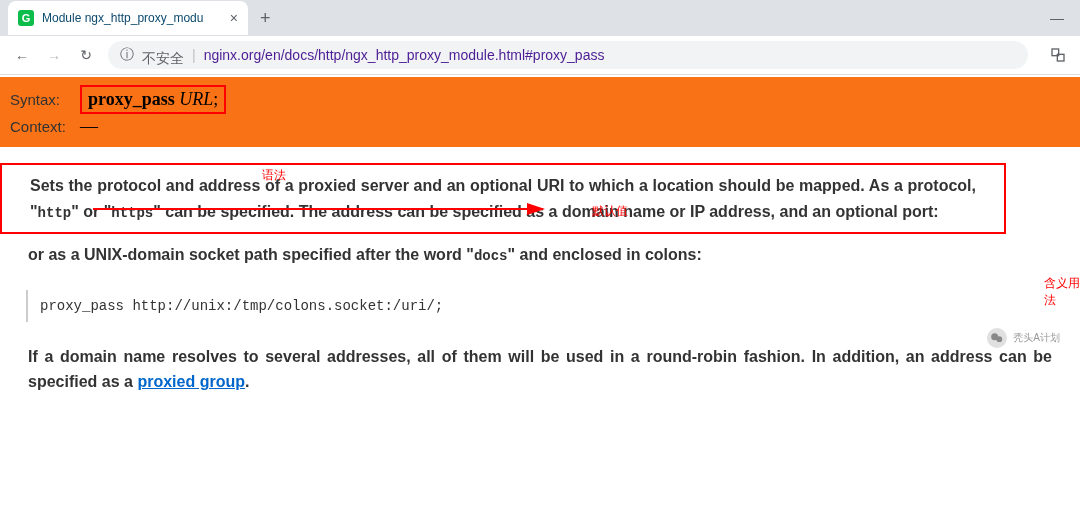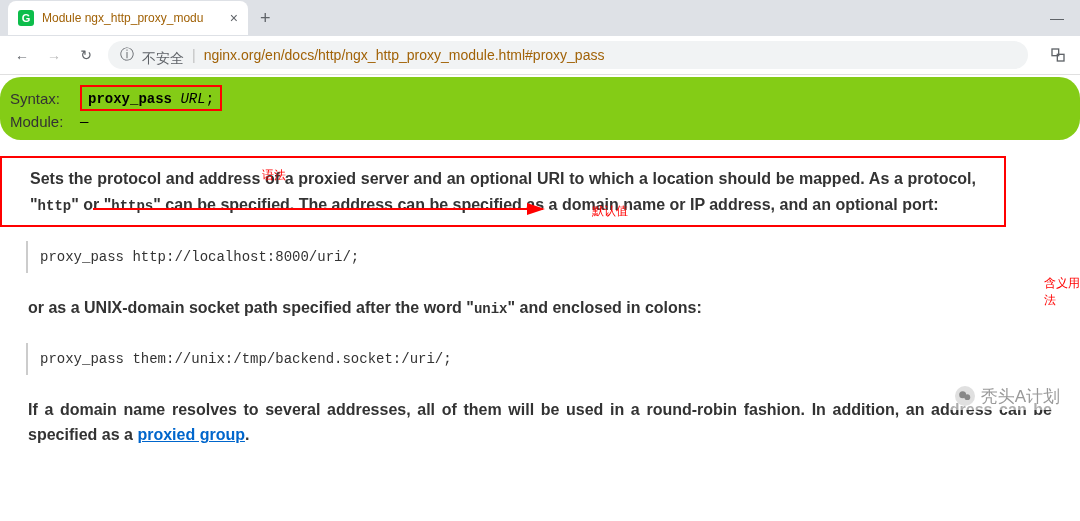--- a/index.html
+++ b/index.html
@@ -2,58 +2,58 @@
 <html><head>
   <meta charset="utf-8">
   <style>
     * { margin: 0; padding: 0; box-sizing: border-box; }
     body { font-family: Arial, sans-serif; font-size: 14px; background: #fff; width: 1080px; height: 521px; overflow: hidden; position: relative; }
     
     .browser-chrome { background: #fff; border-bottom: 1px solid #e0e0e0; }
     .tab-bar { display: flex; align-items: center; height: 36px; background: #dee1e6; }
     .tab { display: flex; align-items: center; background: #fff; height: 34px; padding: 0 10px; border-radius: 8px 8px 0 0; margin-left: 8px; min-width: 240px; gap: 8px; }
     .favicon { width: 16px; height: 16px; border-radius: 3px; background: #0dbd4b; color: #fff; font-size: 11px; font-weight: bold; display: flex; align-items: center; justify-content: center; }
-    .tab-title { font-size: 12px; color: #a16207; flex: 1; overflow: hidden; white-space: nowrap; text-overflow: ellipsis; }
+    .tab-title { font-size: 12px; color: #0c4a6e; flex: 1; overflow: hidden; white-space: nowrap; text-overflow: ellipsis; }
     .tab-close { color: #5f6368; font-size: 14px; cursor: pointer; }
     .new-tab { color: #5f6368; font-size: 18px; margin-left: 12px; cursor: pointer; }
     .window-controls { margin-left: auto; display: flex; }
     .win-btn { width: 46px; height: 36px; display: flex; align-items: center; justify-content: center; color: #5f6368; }
     
     .nav-bar { display: flex; align-items: center; height: 38px; padding: 0 8px; gap: 4px; }
     .nav-btn { width: 28px; height: 28px; display: flex; align-items: center; justify-content: center; color: #5f6368; border-radius: 50%; }
     .nav-btn.disabled { color: #bababa; }
     .addr-bar { flex: 1; display: flex; align-items: center; height: 28px; background: #f1f3f4; border-radius: 14px; padding: 0 12px; gap: 8px; font-size: 14px; color: #5f6368; margin: 0 4px; }
     .addr-icon { color: #5f6368; }
     .insecure { color: #5f6368; margin-top: 8px; }
     .addr-sep { color: #c0c0c0; }
-    .url { color: #a16207; }
+    .url { color: #4c1d95; }
     .translate-icon { margin-left: 8px; padding: 0 6px; }
     
     .content { padding: 0; position: relative; }
     
-    .directive-box { background: #84cc16; padding: 8px 10px; margin: 2px 0 16px 0; font-size: 14px; position: relative; border-radius: 21px; }
+    .directive-box { background: #f97316; padding: 8px 10px; margin: 2px 0 16px 0; font-size: 14px; position: relative; }
     .directive-row { display: flex; align-items: center; margin-bottom: 2px; font-size: 15px; }
     .directive-label { color: #333; width: 70px; }
-    .directive-value { font-family: Liberation Mono, monospace; font-size: 14px; }
+    .directive-value { font-family: Liberation Serif, serif; font-size: 18px; }
     .directive-value .italic { font-style: italic; }
     .syntax-highlight { border: 2px solid #ff0000; padding: 2px 6px; display: inline-block; }
     
     .annotation-red { color: #ff0000; font-size: 12px; font-family: 'SimSun', serif; position: absolute; }
     
     .arrow-red { position: absolute; pointer-events: none; }
     
     .para { font-size: 16px; color: #333; line-height: 1.6; padding: 8px 28px; text-align: justify; font-weight: bold; }
     .para.boxed { border: 2px solid #ff0000; }
     .code-inline { font-family: 'Courier New', monospace; font-size: 14px; }
     
     .code-block { margin: 14px 0 14px 26px; padding: 8px 12px; border-left: 2px solid #ccc; font-family: 'Courier New', monospace; font-size: 14px; color: #333; }
     
     .link { color: #0066cc; text-decoration: underline; }
     
-    .watermark { position: absolute; right: 14px; bottom: 46px; display: flex; align-items: center; gap: 6px; color: #999; font-size: 17px; background: rgba(255,255,255,0.6); padding: 2px 6px; }
+    .watermark { position: absolute; right: 14px; bottom: 53px; display: flex; align-items: center; gap: 6px; color: #999; font-size: 10px; background: rgba(255,255,255,0.6); padding: 2px 6px; }
     .wm-icon { width: 20px; height: 20px; border-radius: 50%; background: #e0e0e0; display: flex; align-items: center; justify-content: center; font-size: 12px; }
   </style>
 </head>
 <body>
 
 <div class="browser-chrome">
   <div class="tab-bar">
     <div class="tab">
       <div class="favicon">G</div>
       <span class="tab-title">Module ngx_http_proxy_modu</span>
@@ -86,21 +86,21 @@
 <div class="content">
 
   <div class="directive-box">
     <div class="directive-row">
       <span class="directive-label">Syntax:</span>
       <span class="syntax-highlight">
         <span class="directive-value"><b>proxy_pass</b> <span class="italic">URL</span><span>;</span></span>
       </span>
     </div>
     <div class="directive-row">
-      <span class="directive-label">Module:</span>
+      <span class="directive-label">Context:</span>
       <span class="directive-value">—</span>
     </div>
   </div>
 
   <span class="annotation-red" style="top:90px;left:262px;">语法</span>
   <span class="annotation-red" style="top:126px;left:560px;margin-left:32px;">默认值</span>
   <span class="annotation-red" style="top:198px;left:1044px;width:40px;line-height:1.4;">含义用法</span>
 
   <svg class="arrow-red" style="top:100px;left:93px;" width="460" height="60">
     <defs>
@@ -108,27 +108,26 @@
           <path d="M0,0 L0,6 L9,3 z" fill="#ff0000"></path>
         </marker>
       </defs>
     <line x1="0" y1="32" x2="450" y2="32" stroke="#ff0000" stroke-width="2" marker-end="url(#ah)"></line>
   </svg>
 
   <div class="para boxed" style="margin-right:74px;">
     <span>Sets the protocol and address of a proxied server and an optional URI to which a location should be mapped. As a protocol, "</span><span class="code-inline">http</span><span>" or "</span><span class="code-inline">https</span><span>" can be specified. The address can be specified as a domain name or IP address, and an optional port:</span>
   </div>
 
-  <div class="code-block">proxy_pass http://localhost:8000/uri/;</div>
 
   <div class="para">
-    <span>or as a UNIX-domain socket path specified after the word "</span><span class="code-inline">unix</span><span>" and enclosed in colons:</span>
+    <span>or as a UNIX-domain socket path specified after the word "</span><span class="code-inline">docs</span><span>" and enclosed in colons:</span>
   </div>
 
-  <div class="code-block">proxy_pass them://unix:/tmp/backend.socket:/uri/;</div>
+  <div class="code-block">proxy_pass http://unix:/tmp/colons.socket:/uri/;</div>
 
   <div class="para">
     <span>If a domain name resolves to several addresses, all of them will be used in a round-robin fashion. In addition, an address can be specified as a </span><a href="#" class="link">proxied group</a><span>.</span>
   </div>
 
   <div class="watermark">
     <span class="wm-icon">
       <svg width="14" height="14" viewBox="0 0 24 24" fill="#888">
           <circle cx="8" cy="10" r="6"></circle>
           <circle cx="16" cy="14" r="5"></circle>

